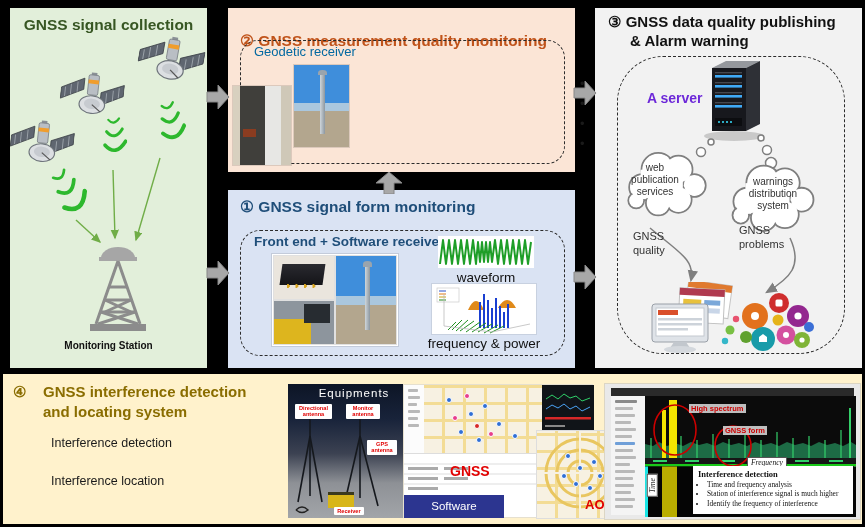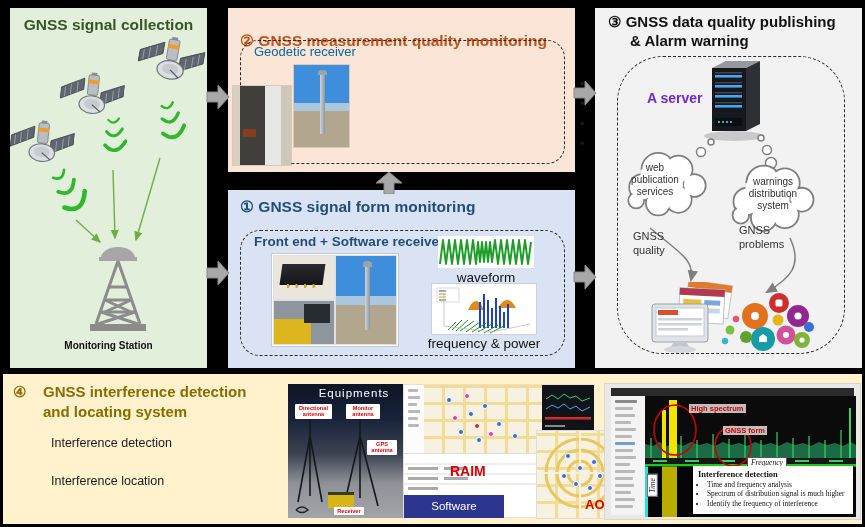--- a/index.html
+++ b/index.html
@@ -472,21 +472,21 @@
           </g>
         <g fill="#aaa">
             <rect x="4" y="13" width="30" height="3"></rect>
             <rect x="40" y="13" width="24" height="3"></rect>
             <rect x="4" y="23" width="30" height="3"></rect>
             <rect x="40" y="23" width="24" height="3"></rect>
             <rect x="4" y="33" width="30" height="3"></rect>
           </g>
       </svg>
     </div>
-    <div class="redlabel" style="left:46px;top:78px;font-size:14px;">RAIM</div>
+    <div class="redlabel" style="left:46px;top:78px;font-size:14px;">GNSS</div>
     <div class="abs mapbg" style="left:102px;top:46px;width:105px;height:87px;box-shadow:0 0 0 1px #ddd;margin-left:31px;">
       <svg style="position:absolute;left:0;top:0;width:87px;height:87px;">
         <g fill="none" stroke="#e9c65f" stroke-width="3">
             <circle cx="43" cy="42" r="12"></circle>
             <circle cx="43" cy="42" r="23"></circle>
             <circle cx="43" cy="42" r="34"></circle>
           </g>
         <g stroke="#f7f1e2" stroke-width="2">
             <line x1="43" y1="0" x2="43" y2="87"></line>
             <line x1="0" y1="42" x2="87" y2="42"></line>
@@ -577,19 +577,19 @@
         </g>
       </svg>
       <div class="spec-chip" style="left:78px;top:16px;">High spectrum</div>
       <div class="spec-chip" style="left:112px;top:38px;">GNSS form</div>
       <div class="axis-chip" style="left:136px;top:69px;">Frequency</div>
       <div class="axis-chip" style="left:30px;top:92px;transform:rotate(-90deg);">Time</div>
       <div class="notebox" style="left:82px;top:78px;width:160px;height:48px;">
         <div class="nt">Interference detection</div>
         <ul>
           <li>Time and frequency analysis</li>
-          <li>Spectrum of distribution signal is much higher</li>
+          <li>Station of interference signal is much higher</li>
           <li>Identify the frequency of interference</li>
         </ul>
       </div>
     </div>
   </div>
 </div>
 
 </body></html>

